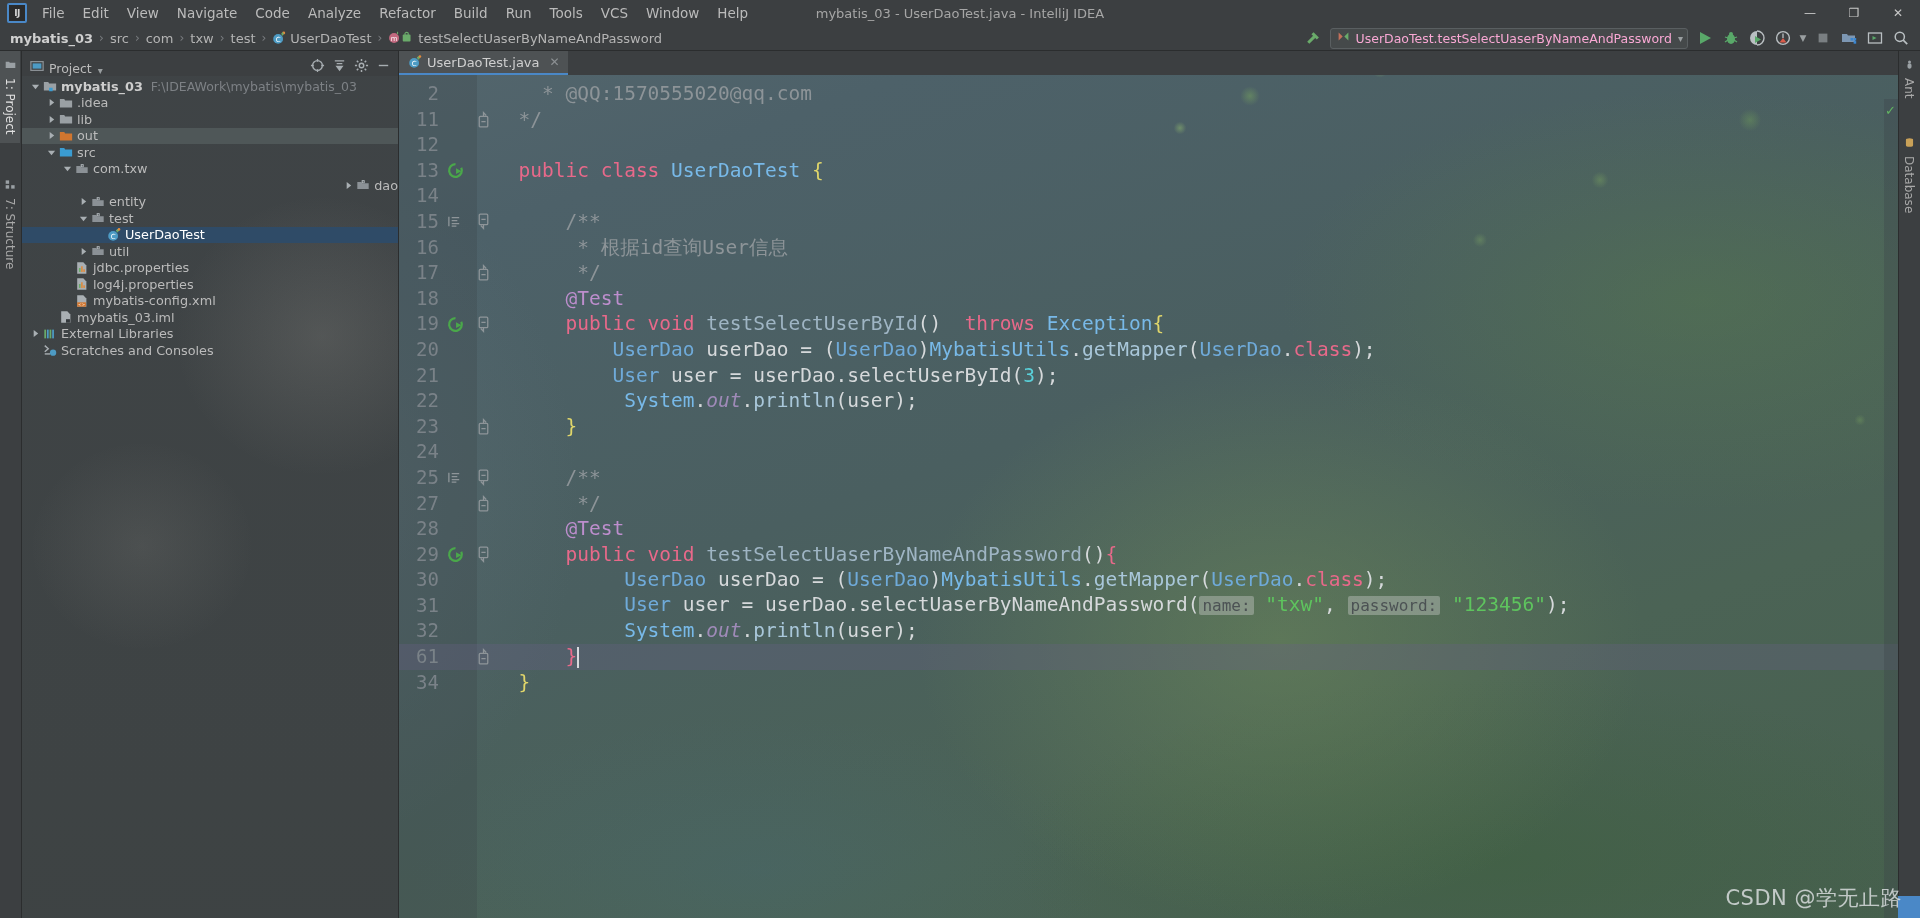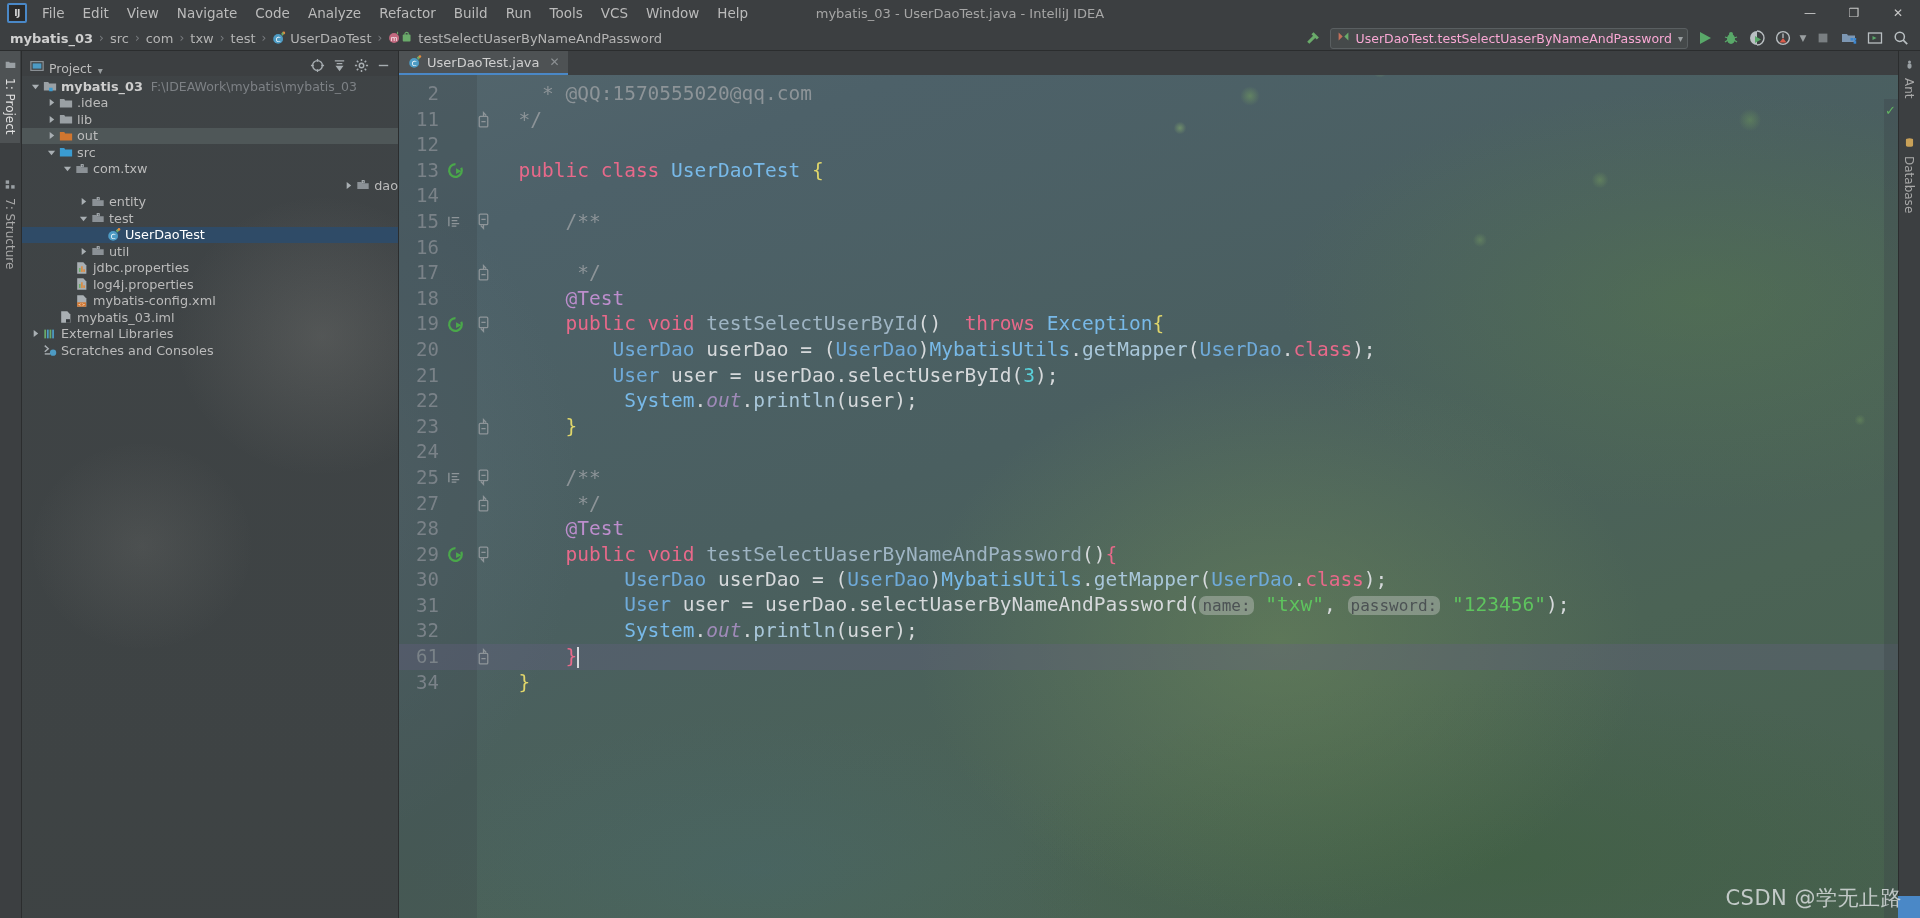--- a/index.html
+++ b/index.html
@@ -206,21 +206,21 @@
   .str     { color: #5ec45e; }
   .num     { color: #59d0d9; }
   .cmt     { color: #8d9498; }
   .anno    { color: #bd8ecd; }
   .punc    { color: #d6d9db; }
   .brace-y { color: #e0d66a; }
   .brace-p { color: #e8698a; }
   .static  { color: #9f8ab8; font-style: italic; }
   .hint {
     background: rgba(190,195,190,0.45); color: #4c5254;
-    border-radius: 7px; padding: 0 3px; font-size: 16px;
+    border-radius: 2px; padding: 0 3px; font-size: 16px;
   }
 
   
   .inspect-stripe {
     position: absolute; top: 24px; right: 0; width: 14px; bottom: 0;
     background: rgba(60,70,74,0.35);
   }
   .check-ok { position: absolute; top: 4px; right: 2px; color: #62b562; font-size: 13px; }
 
   
@@ -723,21 +723,21 @@
               </svg></span><span class="fold"></span><span class="ctext"><span class="kw2">  public class </span><span class="type2">UserDaoTest</span><span class="brace-y"> {</span></span></div>
           <div class="cline"><span class="lineno">14</span><span class="gutter-icons"></span><span class="fold"></span><span class="ctext"></span></div>
           <div class="cline"><span class="lineno">15</span><span class="gutter-icons"><svg width="15" height="15" viewBox="0 0 16 16">
                 <path d="M2 3 L2 13" stroke="#8e9599" stroke-width="1.4"></path>
                 <path d="M5 3.8 L13 3.8 M5 7 L11 7 M5 10.2 L13 10.2 M5 13 L10 13" stroke="#8e9599" stroke-width="1.3"></path>
               </svg></span><span class="fold"><svg width="11" height="17" viewBox="0 0 10 16">
                 <rect x="1" y="1" width="8" height="10" rx="1" fill="none" stroke="#8e9599" stroke-width="1.2"></rect>
                 <path d="M5 11 L5 14.5 L2.5 11.8" stroke="#8e9599" stroke-width="1.2" fill="none"></path>
                 <path d="M3 6 L7 6" stroke="#8e9599" stroke-width="1.2"></path>
               </svg></span><span class="ctext"><span class="cmt">      /**</span></span></div>
-          <div class="cline"><span class="lineno">16</span><span class="gutter-icons"></span><span class="fold"></span></div>
+          <div class="cline"><span class="lineno">16</span><span class="gutter-icons"></span><span class="fold"></span><span class="ctext"><span class="cmt">       * 根据id查询User信息</span></span></div>
           <div class="cline"><span class="lineno">17</span><span class="gutter-icons"></span><span class="fold"><svg width="11" height="17" viewBox="0 0 10 16">
                 <rect x="1" y="5" width="8" height="10" rx="1" fill="none" stroke="#8e9599" stroke-width="1.2"></rect>
                 <path d="M5 5 L5 1.5 L7.5 4.2" stroke="#8e9599" stroke-width="1.2" fill="none"></path>
                 <path d="M3 10 L7 10" stroke="#8e9599" stroke-width="1.2"></path>
               </svg></span><span class="ctext"><span class="cmt">       */</span></span></div>
           <div class="cline"><span class="lineno">18</span><span class="gutter-icons"></span><span class="fold"></span><span class="ctext"><span class="anno">      @Test</span></span></div>
           <div class="cline"><span class="lineno">19</span><span class="gutter-icons"><svg width="17" height="17" viewBox="0 0 16 16">
                 <path d="M8 2 A6 6 0 1 0 13.4 5.4" fill="none" stroke="#4aa84a" stroke-width="2.1"></path>
                 <path d="M8.5 5.8 L13.6 8.6 L8.5 11.4 Z" fill="#4aa84a"></path>
               </svg></span><span class="fold"><svg width="11" height="17" viewBox="0 0 10 16">

